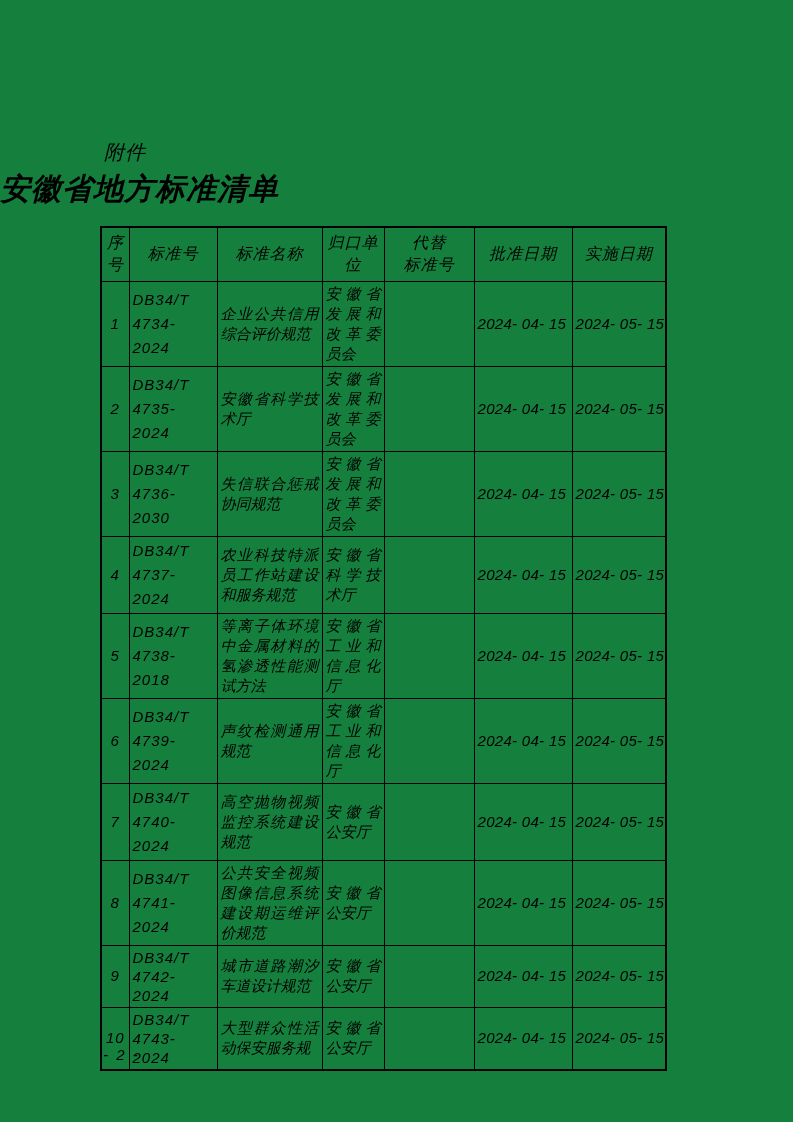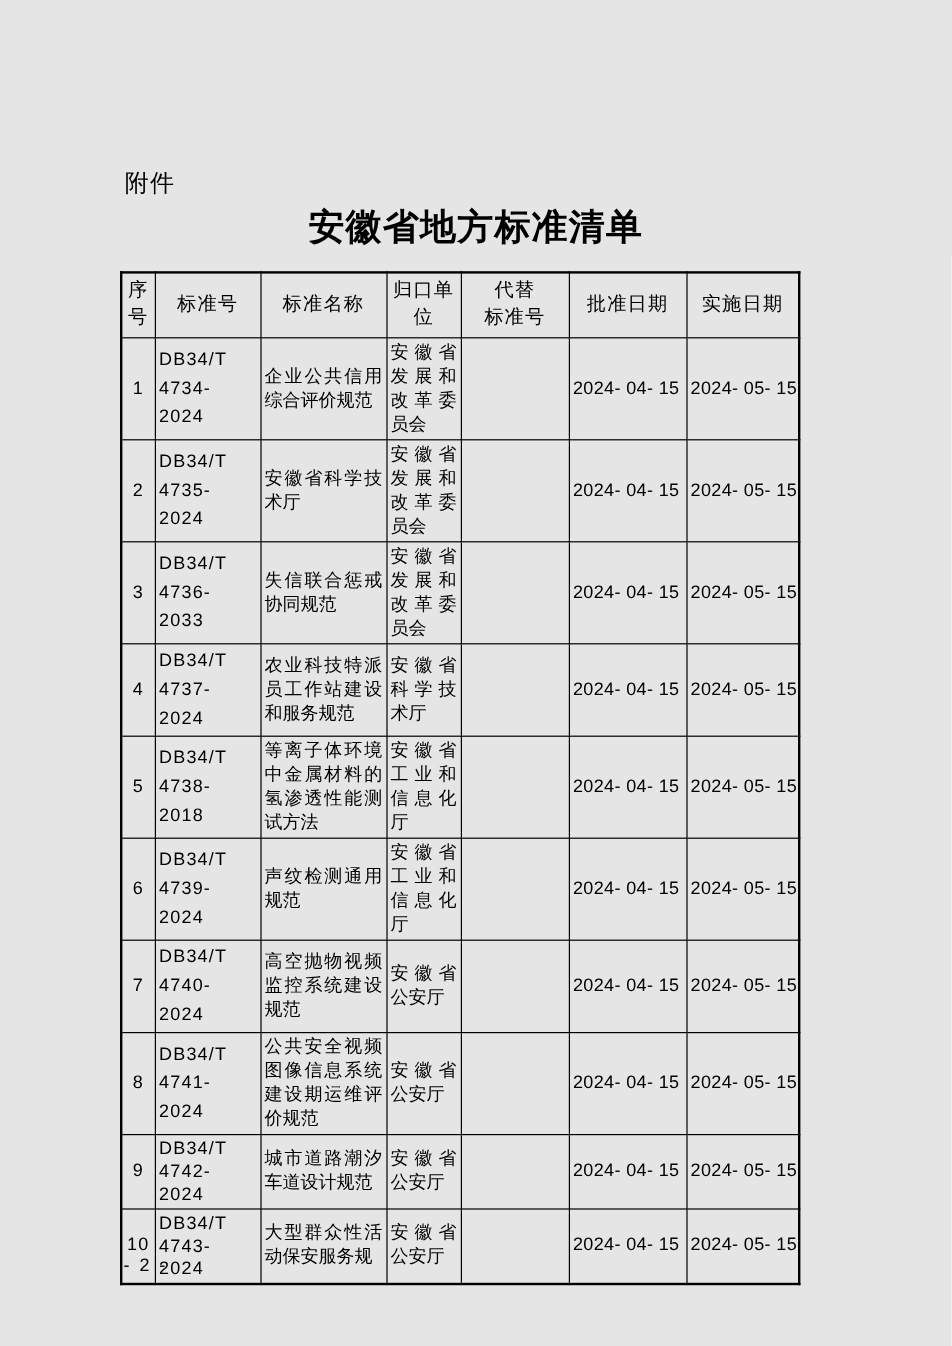--- a/index.html
+++ b/index.html
@@ -7,34 +7,35 @@
   body {
     width: 793px; height: 1122px;
     font-family: "Liberation Sans", sans-serif;
     color: #000000;
     position: relative;
     overflow: hidden;
   }
   .page {
     position: relative;
     width: 793px; height: 1122px;
-    background: #e5e5e5;
+    background: #15803d;
+    font-style: italic;
   }
   .attachment-label {
     position: absolute;
     left: 104px; top: 139px;
     font-size: 20px;
     letter-spacing: 1px;
     color: #000;
   }
   .doc-title {
     position: absolute;
     left: 0; top: 169px;
     width: 100%;
-    text-align: center;
+    text-align: left;
     font-size: 30px;
     font-weight: bold;
     letter-spacing: 1px;
     color: #000;
   }
   table.std-table {
     position: absolute;
     left: 100px; top: 226px;
     width: 567px;
     border-collapse: collapse;
@@ -154,21 +155,21 @@
         <td class="c-name">安徽省科学技术厅</td>
         <td class="c-org">安徽省发展和改革委员会</td>
         <td class="c-rep"></td>
         <td class="c-date">2024- 04- 15</td>
         <td class="c-date">2024- 05- 15</td>
       </tr>
       <tr>
         <td class="c-seq">3</td>
         <td class="c-std">
           <div class="std-line">DB34/T</div>
-          <div class="std-line">4736- 2033</div>
+          <div class="std-line">4736- 2030</div>
         </td>
         <td class="c-name">失信联合惩戒协同规范</td>
         <td class="c-org">安徽省发展和改革委员会</td>
         <td class="c-rep"></td>
         <td class="c-date">2024- 04- 15</td>
         <td class="c-date">2024- 05- 15</td>
       </tr>
       <tr>
         <td class="c-seq">4</td>
         <td class="c-std">

